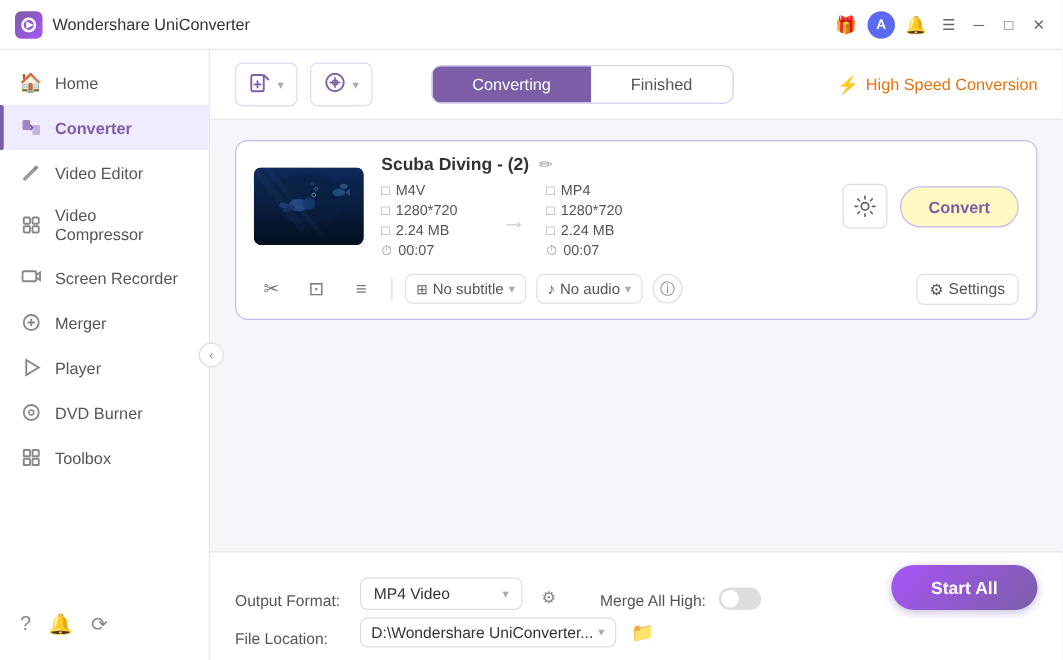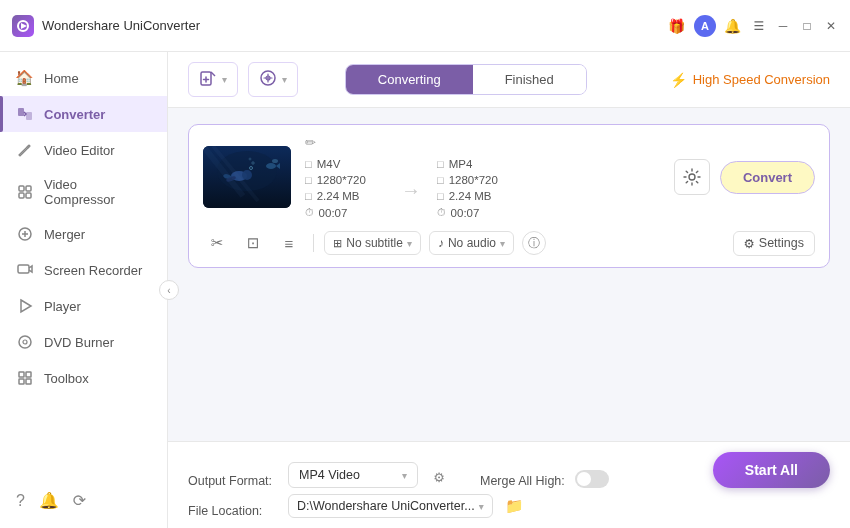--- a/index.html
+++ b/index.html
@@ -9,21 +9,21 @@
       width: 850px;
       height: 528px;
       overflow: hidden;
       display: flex;
       flex-direction: column;
     }
 
     
     .titlebar {
       background: #fff;
-      height: 52px;
+      height: 40px;
       display: flex;
       align-items: center;
       padding: 0 12px;
       border-bottom: 1px solid #e8e8e8;
       flex-shrink: 0;
     }
     .titlebar-logo {
       width: 22px;
       height: 22px;
       background: linear-gradient(135deg, #7b5ea7, #a855f7);
@@ -569,34 +569,34 @@
             <rect x="9" y="2" width="5" height="5" rx="1" stroke="#888" stroke-width="1.5" fill="none"></rect>
             <rect x="2" y="9" width="5" height="5" rx="1" stroke="#888" stroke-width="1.5" fill="none"></rect>
             <rect x="9" y="9" width="5" height="5" rx="1" stroke="#888" stroke-width="1.5" fill="none"></rect>
           </svg>
       </span>
       <span>Video Compressor</span>
     </div>
     <div class="sidebar-item">
       <span class="sidebar-icon">
         <svg width="16" height="16" viewBox="0 0 16 16">
+            <rect x="1" y="3" width="11" height="8" rx="1.5" stroke="#888" stroke-width="1.5" fill="none"></rect>
+            <path d="M12 6l3-2v6l-3-2" stroke="#888" stroke-width="1.5" fill="none"></path>
+          </svg>
+      </span>
+      <span>Screen Recorder</span>
+    </div>
+    <div class="sidebar-item">
+      <span class="sidebar-icon">
+        <svg width="16" height="16" viewBox="0 0 16 16">
             <circle cx="8" cy="8" r="6" stroke="#888" stroke-width="1.5" fill="none"></circle>
             <path d="M5 8h6M8 5v6" stroke="#888" stroke-width="1.5"></path>
           </svg>
       </span>
       <span>Merger</span>
-    </div>
-    <div class="sidebar-item">
-      <span class="sidebar-icon">
-        <svg width="16" height="16" viewBox="0 0 16 16">
-            <rect x="1" y="3" width="11" height="8" rx="1.5" stroke="#888" stroke-width="1.5" fill="none"></rect>
-            <path d="M12 6l3-2v6l-3-2" stroke="#888" stroke-width="1.5" fill="none"></path>
-          </svg>
-      </span>
-      <span>Screen Recorder</span>
     </div>
     <div class="sidebar-item">
       <span class="sidebar-icon">
         <svg width="16" height="16" viewBox="0 0 16 16">
             <polygon points="4,2 14,8 4,14" stroke="#888" stroke-width="1.5" fill="none"></polygon>
           </svg>
       </span>
       <span>Player</span>
     </div>
     <div class="sidebar-item">
@@ -697,20 +697,21 @@
                 <ellipse cx="72" cy="15" rx="3" ry="2" fill="#3a7098" opacity="0.6"></ellipse>
 
                 <path d="M0 0 L40 50" stroke="#3a6090" stroke-width="6" opacity="0.1"></path>
                 <path d="M10 0 L55 55" stroke="#4a70a0" stroke-width="4" opacity="0.08"></path>
               </svg>
             </div>
           </div>
 
           <div class="file-info">
             <div class="file-title-row">
+              <span class="file-title">Scuba Diving - (2)</span>
               <span class="edit-icon">✏</span>
             </div>
 
             <div class="file-meta">
 
               <div class="meta-block">
                 <div class="meta-row">
                   <span class="meta-icon">□</span>
                   <span>M4V</span>
                 </div>

